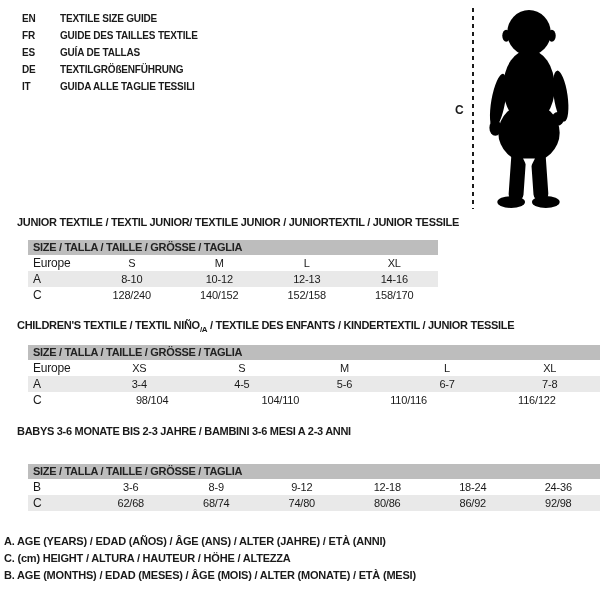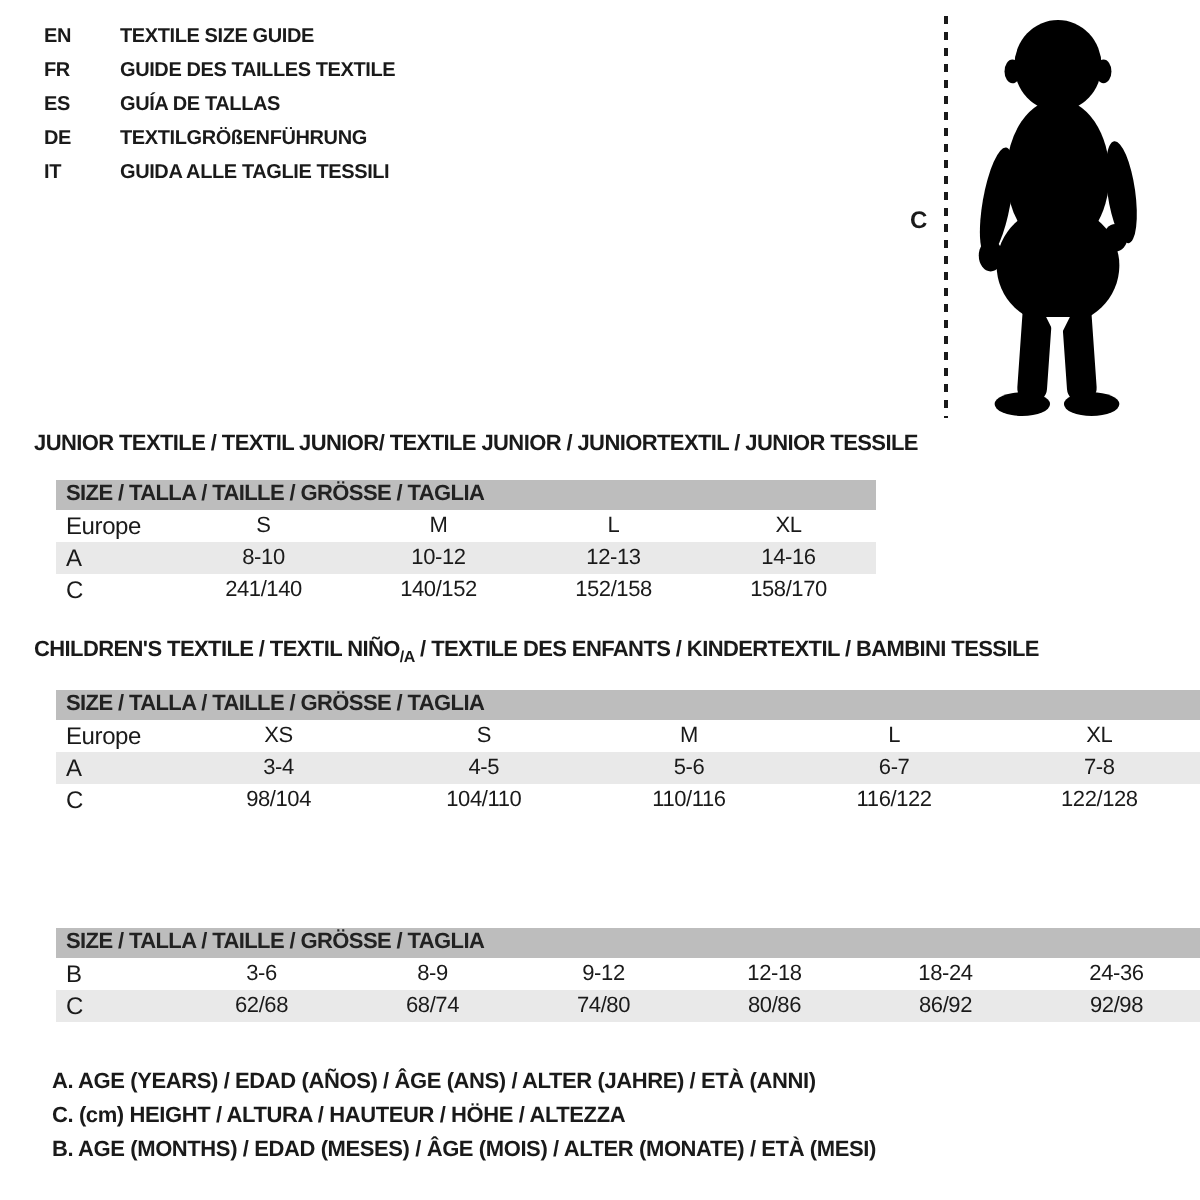--- a/index.html
+++ b/index.html
@@ -38,21 +38,21 @@
   .size-table{position:absolute;left:28px;}
   .size-bar{
     background:var(--bar-bg);height:15px;line-height:15px;
     padding-left:5px;font-size:11px;font-weight:700;letter-spacing:-0.3px;color:#222;
   }
   .trow{display:flex;height:16px;line-height:16px;font-size:11px;letter-spacing:-0.2px;}
   .trow.shaded{background:var(--alt-bg);}
   .tlabel{width:60px;padding-left:5px;font-size:12px;}
   .tcell{flex:1;text-align:center;}
   
-  .footnotes{position:absolute;left:26px;top:533px;}
+  .footnotes{position:absolute;left:4px;top:533px;}
   .footnote{height:17px;line-height:17px;font-size:11px;font-weight:700;letter-spacing:-0.2px;white-space:nowrap;}
 </style>
 </head>
 <body>
 
 <div class="lang-legend">
     <div class="lang-row"><span class="lang-code">EN</span><span class="lang-label">TEXTILE SIZE GUIDE</span></div>
     <div class="lang-row"><span class="lang-code">FR</span><span class="lang-label">GUIDE DES TAILLES TEXTILE</span></div>
     <div class="lang-row"><span class="lang-code">ES</span><span class="lang-label">GUÍA DE TALLAS</span></div>
     <div class="lang-row"><span class="lang-code">DE</span><span class="lang-label">TEXTILGRÖßENFÜHRUNG</span></div>
@@ -95,28 +95,28 @@
       </div>
       <div class="trow shaded">
         <span class="tlabel">A</span>
         <span class="tcell">8-10</span>
         <span class="tcell">10-12</span>
         <span class="tcell">12-13</span>
         <span class="tcell">14-16</span>
       </div>
       <div class="trow">
         <span class="tlabel">C</span>
-        <span class="tcell">241/140</span>
+        <span class="tcell">128/240</span>
         <span class="tcell">140/152</span>
         <span class="tcell">152/158</span>
         <span class="tcell">158/170</span>
       </div>
     </div>
     <div class="section-title" style="top: 317px;">
-      <div class="title-line"><span>CHILDREN'S TEXTILE / TEXTIL NIÑO</span><span class="sub">/A</span><span> / TEXTILE DES ENFANTS / KINDERTEXTIL / BAMBINI TESSILE</span></div>
+      <div class="title-line"><span>CHILDREN'S TEXTILE / TEXTIL NIÑO</span><span class="sub">/A</span><span> / TEXTILE DES ENFANTS / KINDERTEXTIL / JUNIOR TESSILE</span></div>
     </div>
     <div class="size-table" style="top: 345px; width: 573px;">
       <div class="size-bar">SIZE / TALLA / TAILLE / GRÖSSE / TAGLIA</div>
       <div class="trow">
         <span class="tlabel">Europe</span>
         <span class="tcell">XS</span>
         <span class="tcell">S</span>
         <span class="tcell">M</span>
         <span class="tcell">L</span>
         <span class="tcell">XL</span>
@@ -128,24 +128,24 @@
         <span class="tcell">5-6</span>
         <span class="tcell">6-7</span>
         <span class="tcell">7-8</span>
       </div>
       <div class="trow">
         <span class="tlabel">C</span>
         <span class="tcell">98/104</span>
         <span class="tcell">104/110</span>
         <span class="tcell">110/116</span>
         <span class="tcell">116/122</span>
-        <span class="tcell">122/128</span>
       </div>
     </div>
     <div class="section-title" style="top: 423px;">
+      <div class="title-line"><span>BABYS 3-6 MONATE BIS 2-3 JAHRE / BAMBINI 3-6 MESI A 2-3 ANNI</span></div>
     </div>
     <div class="size-table" style="top: 464px; width: 573px;">
       <div class="size-bar">SIZE / TALLA / TAILLE / GRÖSSE / TAGLIA</div>
       <div class="trow">
         <span class="tlabel">B</span>
         <span class="tcell">3-6</span>
         <span class="tcell">8-9</span>
         <span class="tcell">9-12</span>
         <span class="tcell">12-18</span>
         <span class="tcell">18-24</span>

